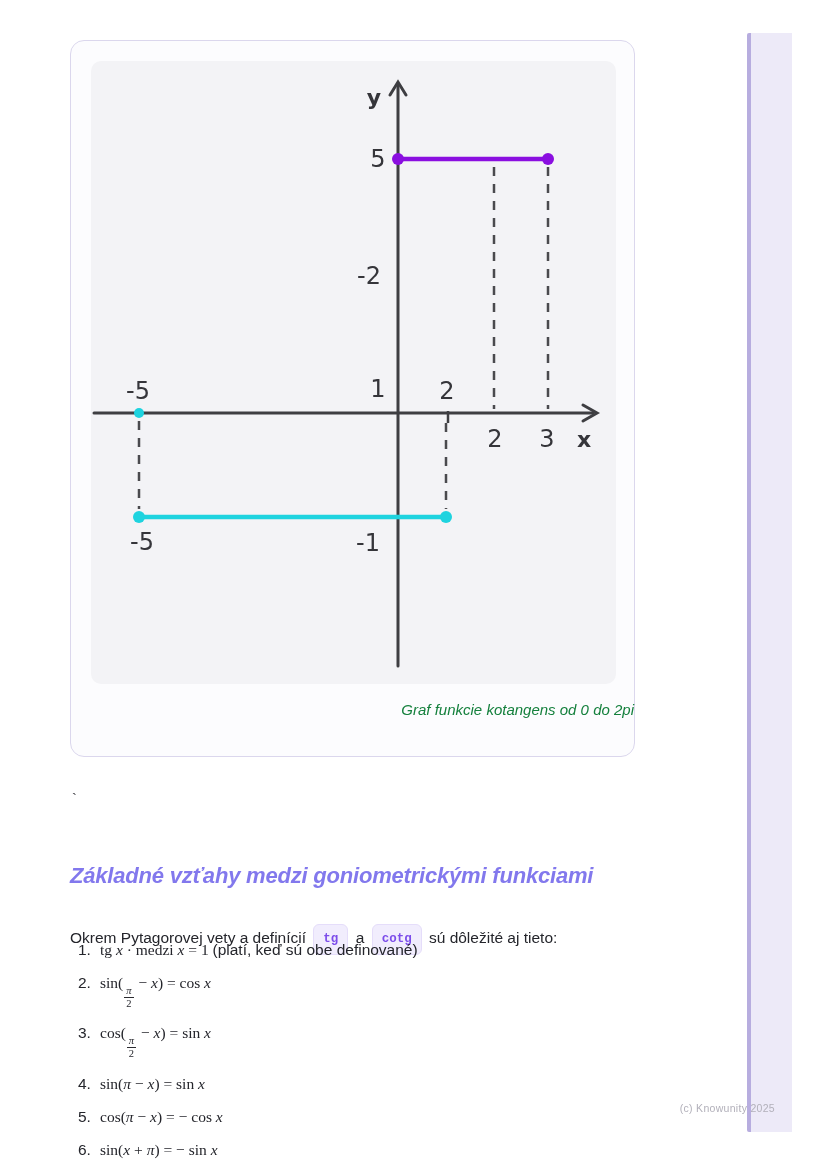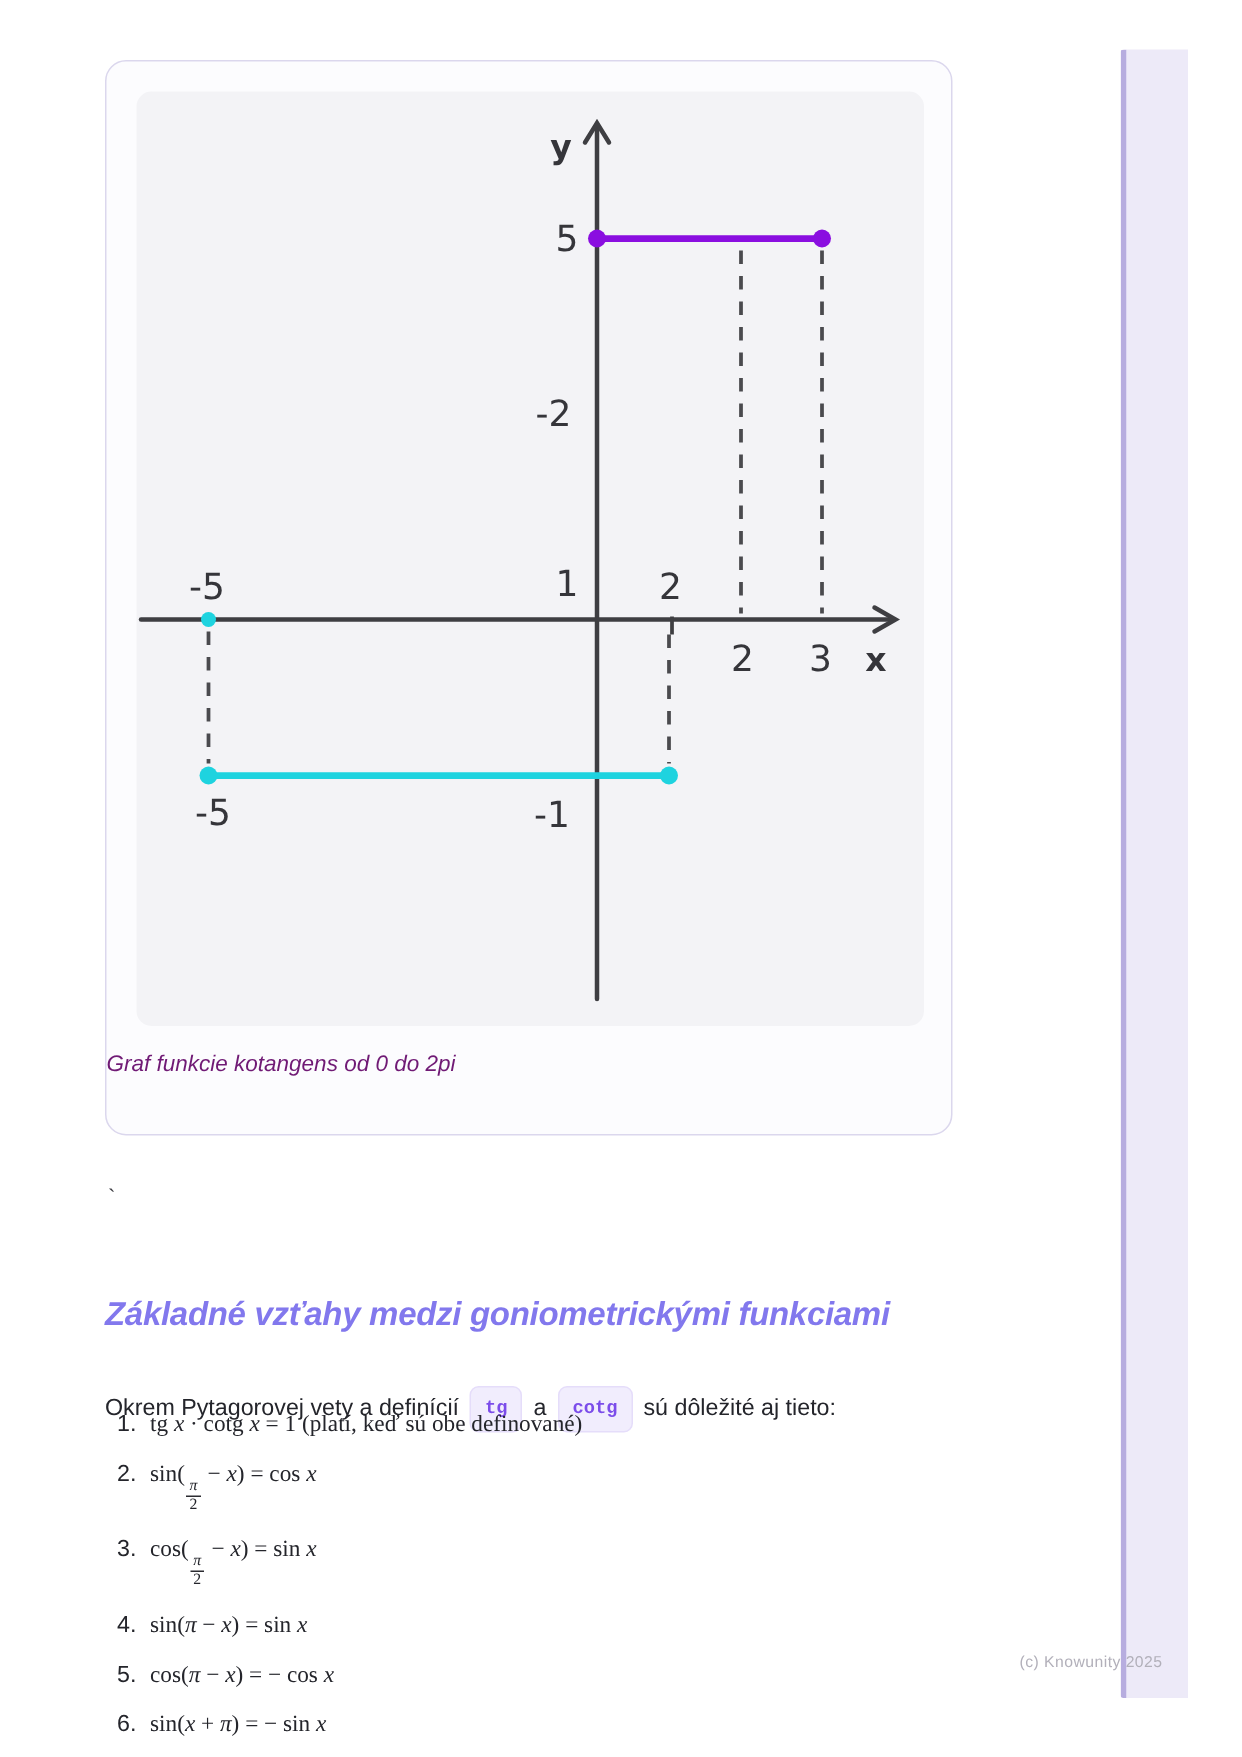--- a/index.html
+++ b/index.html
@@ -14,21 +14,21 @@
     position:absolute;left:70px;top:40px;width:565px;height:717px;
     background:#fcfcfe;border:1.5px solid #dbd7ed;border-radius:14px;
     box-sizing:border-box;
   }
   .figure-panel{
     position:absolute;left:20px;top:20px;width:525px;height:623px;
     background:#f3f3f6;border-radius:10px;overflow:hidden;
   }
   .figure-caption{
     position:absolute;left:0;top:660px;width:100%;
-    text-align:left;font-style:italic;font-size:15px;color:#701a75;
+    text-align:right;font-style:italic;font-size:15px;color:#15803d;
   }
   svg text{
     font-family:"DejaVu Sans","Liberation Sans",sans-serif;
     font-size:24px;font-weight:500;fill:#35353a;
   }
   svg text.axisname{font-weight:700;font-size:22px;}
   
   .stray-mark{position:absolute;left:72px;top:790px;font-size:15px;color:#3a3a40;}
   
   .section-heading{
@@ -44,21 +44,21 @@
     background:#f1edfd;border:1px solid #e5ddfa;border-radius:6px;
     font-family:"Liberation Mono","DejaVu Sans Mono",monospace;
     font-size:12.5px;font-weight:700;color:#7c4dea;vertical-align:1px;
   }
   
   .formula-list{position:absolute;left:70px;top:939px;width:620px;}
   .li{display:flex;align-items:baseline;line-height:21px;margin-bottom:12.3px;font-size:15.5px;}
   .num{width:16px;margin:0 6px 0 8px;text-align:left;color:#24252b;flex:0 0 auto;}
   .mrm{font-family:"Liberation Serif","DejaVu Serif",serif;font-style:normal;}
   .mit{font-family:"Liberation Serif","DejaVu Serif",serif;font-style:italic;}
-  .txt{font-family:Liberation Serif, serif;margin-top:36px;}
+  .txt{font-family:Liberation Sans, sans-serif;margin-top:36px;}
   .frac{display:inline-flex;flex-direction:column;align-items:center;
         vertical-align:-0.55em;font-size:10.5px;line-height:1.15;
         font-family:"Liberation Serif","DejaVu Serif",serif;margin:0 1px;}
   .frac .fn{font-style:italic;border-bottom:1px solid #2b2b30;padding:0 2px;}
   .frac .fd{font-style:normal;}
   
   .page-edge-bar{
     position:absolute;left:747px;top:33px;width:45px;height:1099px;
     background:#edeaf8;border-left:4px solid #b7addf;box-sizing:border-box;
     border-radius:2px 0 0 2px;
@@ -121,21 +121,21 @@
   <span>Okrem Pytagorovej vety a definícií</span>
   <code class="chip">tg</code>
   <span>a</span>
   <code class="chip">cotg</code>
   <span>sú dôležité aj tieto:</span>
 </p>
 
 <div class="formula-list">
     <div class="li">
       <span class="num">1.</span>
-      <span><span class="mrm">tg </span><span class="mit">x</span><span class="mrm"> · cotg </span><span class="mit">x</span><span class="mrm"> = 1 </span><span class="txt">(platí, keď sú obe definované)</span></span>
+      <span><span class="mrm">tg </span><span class="mit">x</span><span class="mrm"> · medzi </span><span class="mit">x</span><span class="mrm"> = 1 </span><span class="txt">(platí, keď sú obe definované)</span></span>
     </div>
     <div class="li">
       <span class="num">2.</span>
       <span><span class="mrm">sin(</span><span class="frac">
           <span class="fn">π</span>
           <span class="fd">2</span>
         </span><span class="mrm"> − </span><span class="mit">x</span><span class="mrm">) = cos </span><span class="mit">x</span></span>
     </div>
     <div class="li">
       <span class="num">3.</span>

